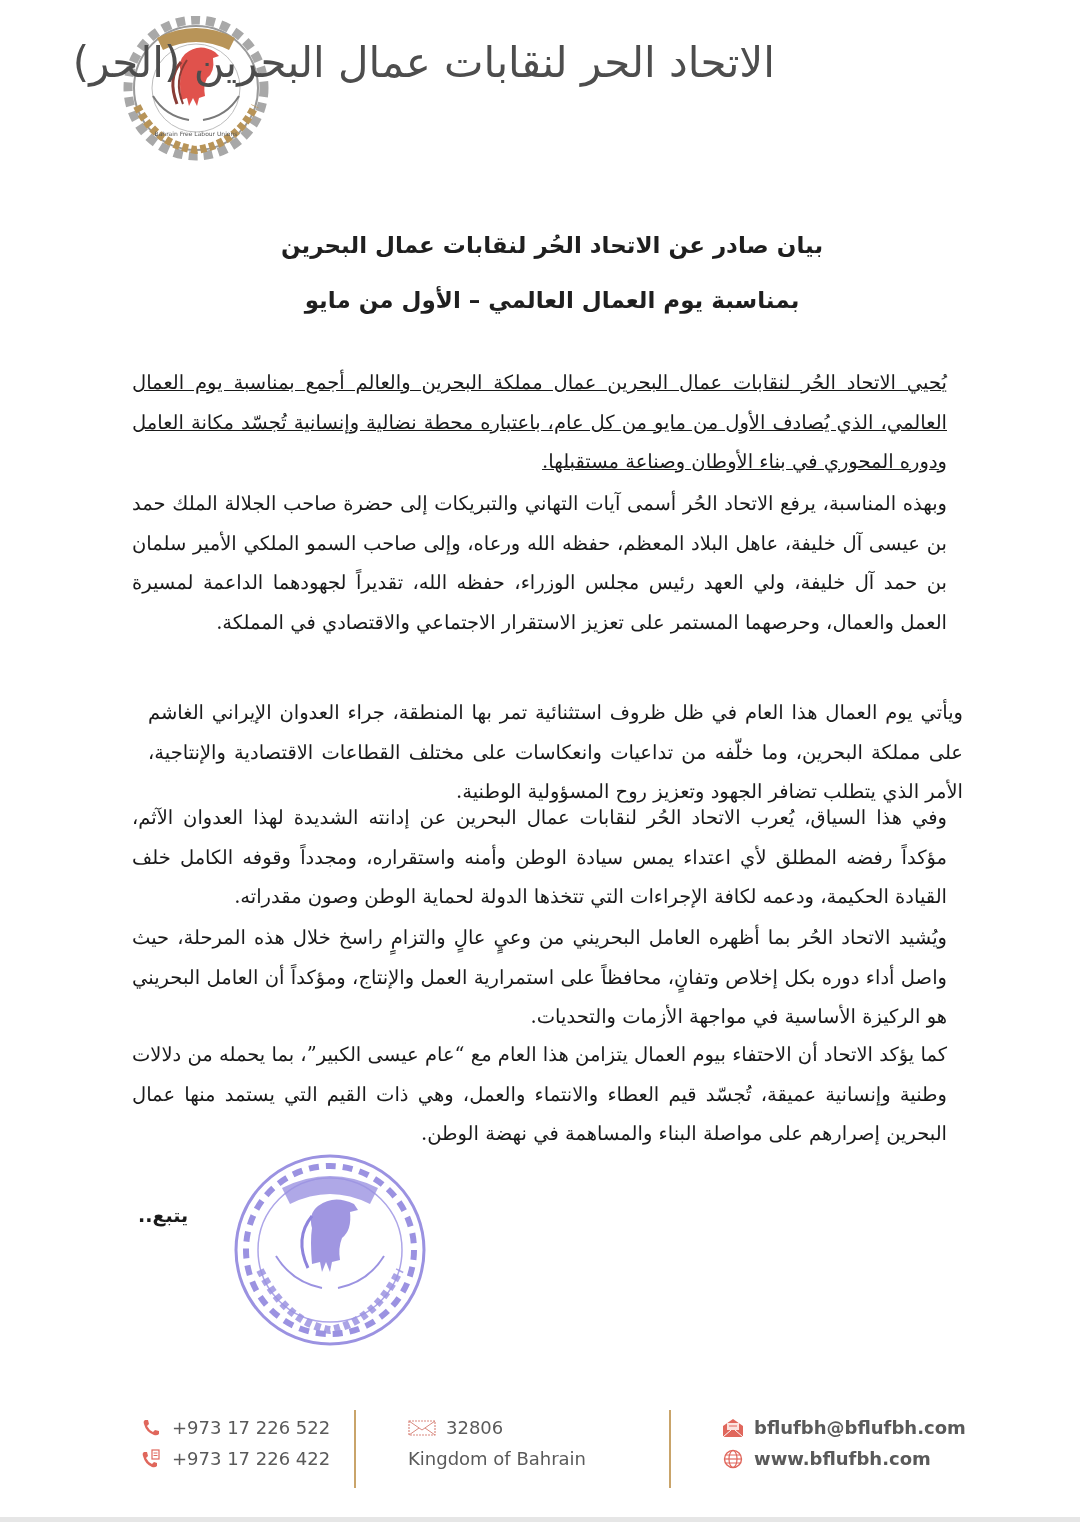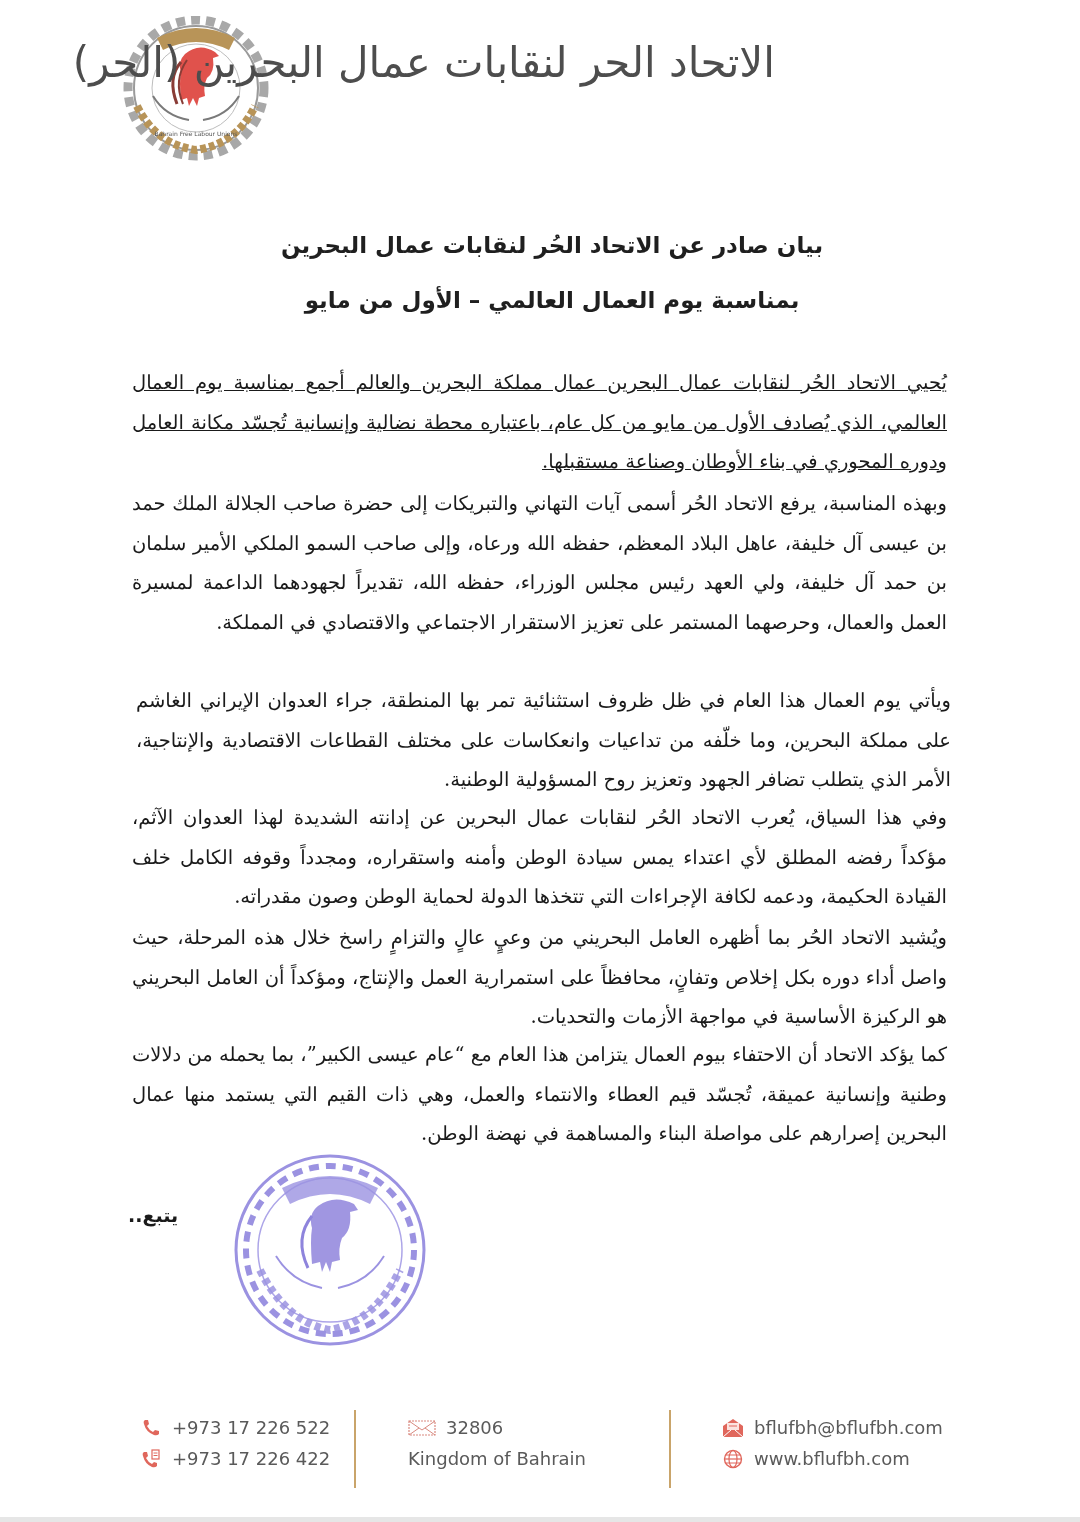--- a/index.html
+++ b/index.html
@@ -18,32 +18,32 @@
 
   
   .body-text { position: absolute; left: 132px; width: 815px; direction: rtl; text-align: justify; text-align-last: right; font-family: "DejaVu Serif", serif; font-size: 19.5px; line-height: 39.5px; color: #1a1a1a; }
   .p1 { top: 363px; text-decoration: underline; }
   .p2 { top: 484px; }
   .p3 { top: 677px; }
   .p4 { top: 798px; }
   .p5 { top: 918px; }
   .p6 { top: 1035px; }
 
-  .follows { position: absolute; left: 128px; top: 1204px; font-family: "DejaVu Sans", sans-serif; font-weight: bold; font-size: 19px; direction: rtl; color: #1a1a1a; }
+  .follows { position: absolute; left: 138px; top: 1204px; font-family: "DejaVu Sans", sans-serif; font-weight: bold; font-size: 19px; direction: rtl; color: #1a1a1a; }
 
   .stamp { position: absolute; left: 230px; top: 1150px; width: 200px; height: 200px; opacity: 0.85; }
 
   
   .footer { position: absolute; left: 0; top: 1405px; width: 1080px; height: 100px; }
   .fcol { position: absolute; top: 0; height: 80px; }
   .fline { display: flex; height: 31px; font-family: "DejaVu Sans", sans-serif; font-size: 18px; color: #5a5a5a; white-space: nowrap; }
   .fline .ico { width: 22px; height: 22px; margin-right: 10px; display: inline-flex; align-items: center; justify-content: center; }
   .col1 { left: 140px; top: 12px; }
   .col2 { left: 408px; top: 12px; }
-  .col3 { left: 722px; top: 12px; }
+  .col3 { left: 722px; top: 12px; font-weight: bold; }
   .sep { position: absolute; top: 5px; width: 2px; height: 78px; background: #c9a46a; }
   .sep.s1 { left: 354px; }
   .sep.s2 { left: 669px; }
 
   .bottom-band { position: absolute; left: 0; top: 1517px; width: 1080px; height: 5px; background: #e6e6e6; }
 </style>
 </head>
 <body>
 
 <div class="header">
@@ -68,21 +68,21 @@
     <text x="81" y="120" font-size="6" text-anchor="middle" fill="#555" font-family="DejaVu Sans, sans-serif">Bahrain Free Labour Unions</text>
   </svg>
   <div class="org-ar">الاتحاد الحر لنقابات عمال البحرين (الحر)</div>
 </div>
 
 <div class="title l1">بيان صادر عن الاتحاد الحُر لنقابات عمال البحرين</div>
 <div class="title l2">بمناسبة يوم العمال العالمي – الأول من مايو</div>
 
 <p class="body-text p1" style="margin:0">يُحيي الاتحاد الحُر لنقابات عمال البحرين عمال مملكة البحرين والعالم أجمع بمناسبة يوم العمال العالمي، الذي يُصادف الأول من مايو من كل عام، باعتباره محطة نضالية وإنسانية تُجسّد مكانة العامل ودوره المحوري في بناء الأوطان وصناعة مستقبلها.</p>
 <p class="body-text p2" style="margin:0">وبهذه المناسبة، يرفع الاتحاد الحُر أسمى آيات التهاني والتبريكات إلى حضرة صاحب الجلالة الملك حمد بن عيسى آل خليفة، عاهل البلاد المعظم، حفظه الله ورعاه، وإلى صاحب السمو الملكي الأمير سلمان بن حمد آل خليفة، ولي العهد رئيس مجلس الوزراء، حفظه الله، تقديراً لجهودهما الداعمة لمسيرة العمل والعمال، وحرصهما المستمر على تعزيز الاستقرار الاجتماعي والاقتصادي في المملكة.</p>
-<p class="body-text p3" style="margin:4px">ويأتي يوم العمال هذا العام في ظل ظروف استثنائية تمر بها المنطقة، جراء العدوان الإيراني الغاشم على مملكة البحرين، وما خلّفه من تداعيات وانعكاسات على مختلف القطاعات الاقتصادية والإنتاجية، الأمر الذي يتطلب تضافر الجهود وتعزيز روح المسؤولية الوطنية.</p>
+<p class="body-text p3" style="margin:16px">ويأتي يوم العمال هذا العام في ظل ظروف استثنائية تمر بها المنطقة، جراء العدوان الإيراني الغاشم على مملكة البحرين، وما خلّفه من تداعيات وانعكاسات على مختلف القطاعات الاقتصادية والإنتاجية، الأمر الذي يتطلب تضافر الجهود وتعزيز روح المسؤولية الوطنية.</p>
 <p class="body-text p4" style="margin:0">وفي هذا السياق، يُعرب الاتحاد الحُر لنقابات عمال البحرين عن إدانته الشديدة لهذا العدوان الآثم، مؤكداً رفضه المطلق لأي اعتداء يمس سيادة الوطن وأمنه واستقراره، ومجدداً وقوفه الكامل خلف القيادة الحكيمة، ودعمه لكافة الإجراءات التي تتخذها الدولة لحماية الوطن وصون مقدراته.</p>
 <p class="body-text p5" style="margin:0">ويُشيد الاتحاد الحُر بما أظهره العامل البحريني من وعيٍ عالٍ والتزامٍ راسخ خلال هذه المرحلة، حيث واصل أداء دوره بكل إخلاص وتفانٍ، محافظاً على استمرارية العمل والإنتاج، ومؤكداً أن العامل البحريني هو الركيزة الأساسية في مواجهة الأزمات والتحديات.</p>
 <p class="body-text p6" style="margin:0">كما يؤكد الاتحاد أن الاحتفاء بيوم العمال يتزامن هذا العام مع “عام عيسى الكبير”، بما يحمله من دلالات وطنية وإنسانية عميقة، تُجسّد قيم العطاء والانتماء والعمل، وهي ذات القيم التي يستمد منها عمال البحرين إصرارهم على مواصلة البناء والمساهمة في نهضة الوطن.</p>
 
 <div class="follows">يتبع..</div>
 
 <svg class="stamp" viewBox="0 0 200 200">
   <circle cx="100" cy="100" r="94" fill="none" stroke="#8a80dc" stroke-width="3"></circle>
   <circle cx="100" cy="100" r="84" fill="none" stroke="#8a80dc" stroke-width="6" stroke-dasharray="10 7"></circle>
   <circle cx="100" cy="100" r="72" fill="none" stroke="#9f96e4" stroke-width="1.5"></circle>

